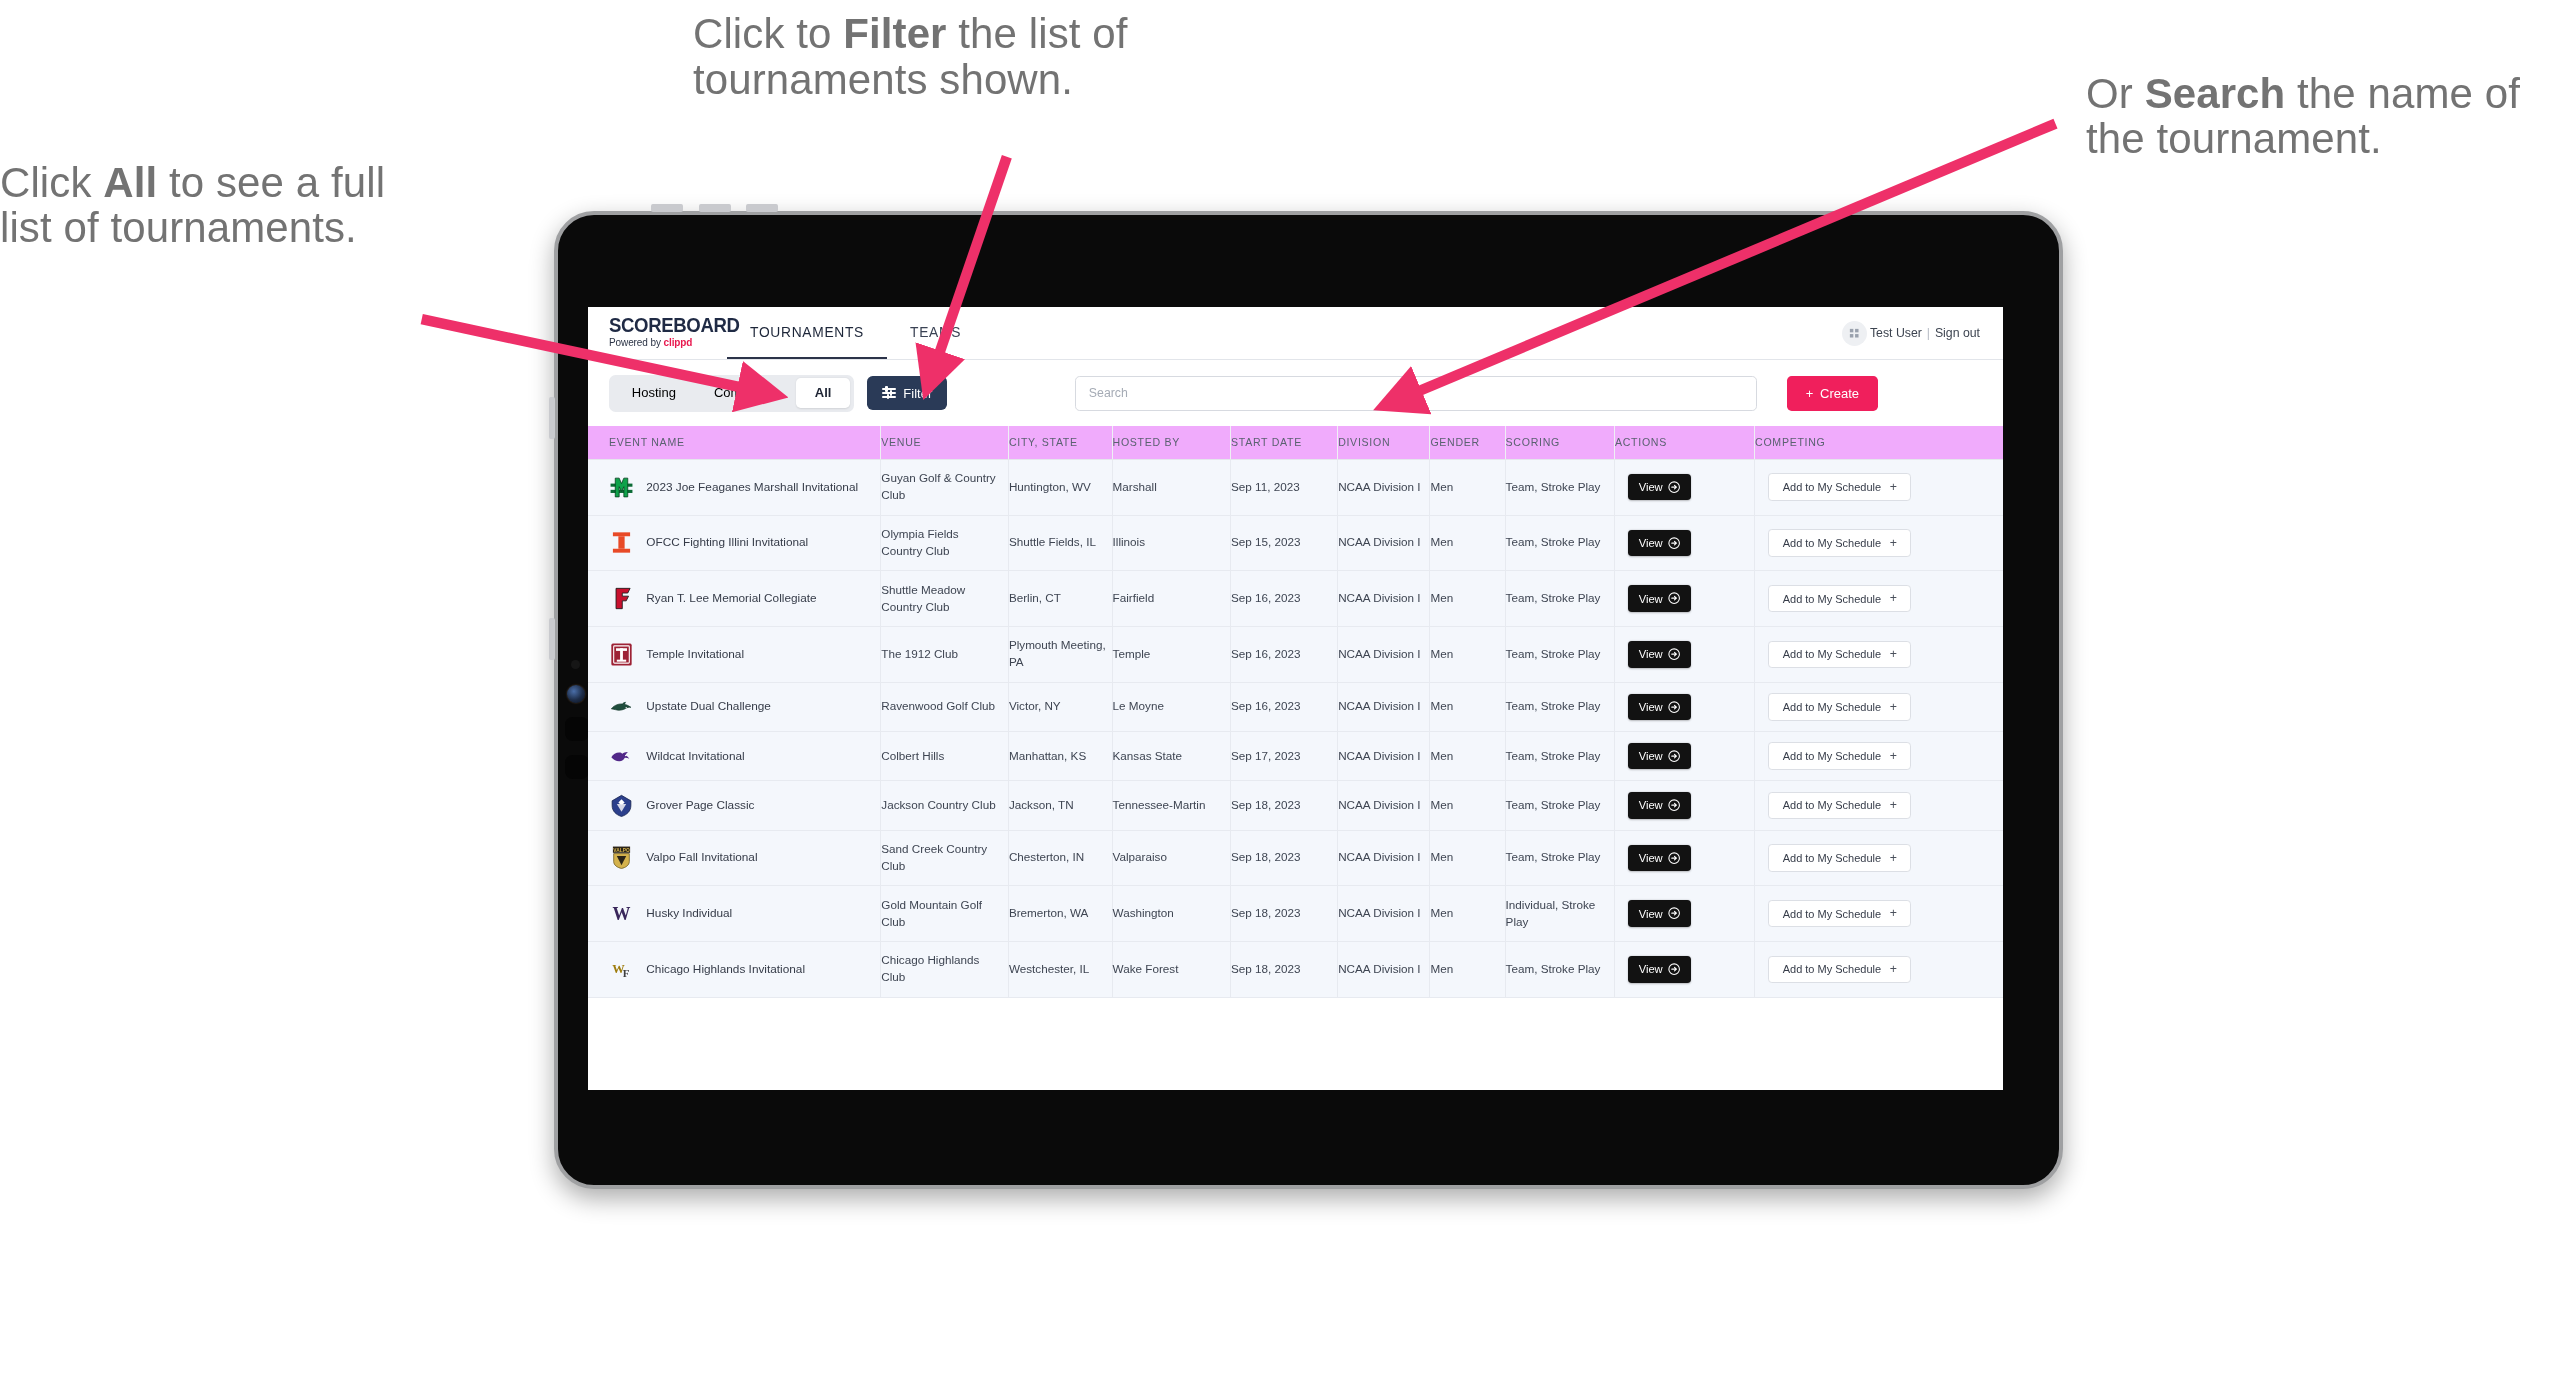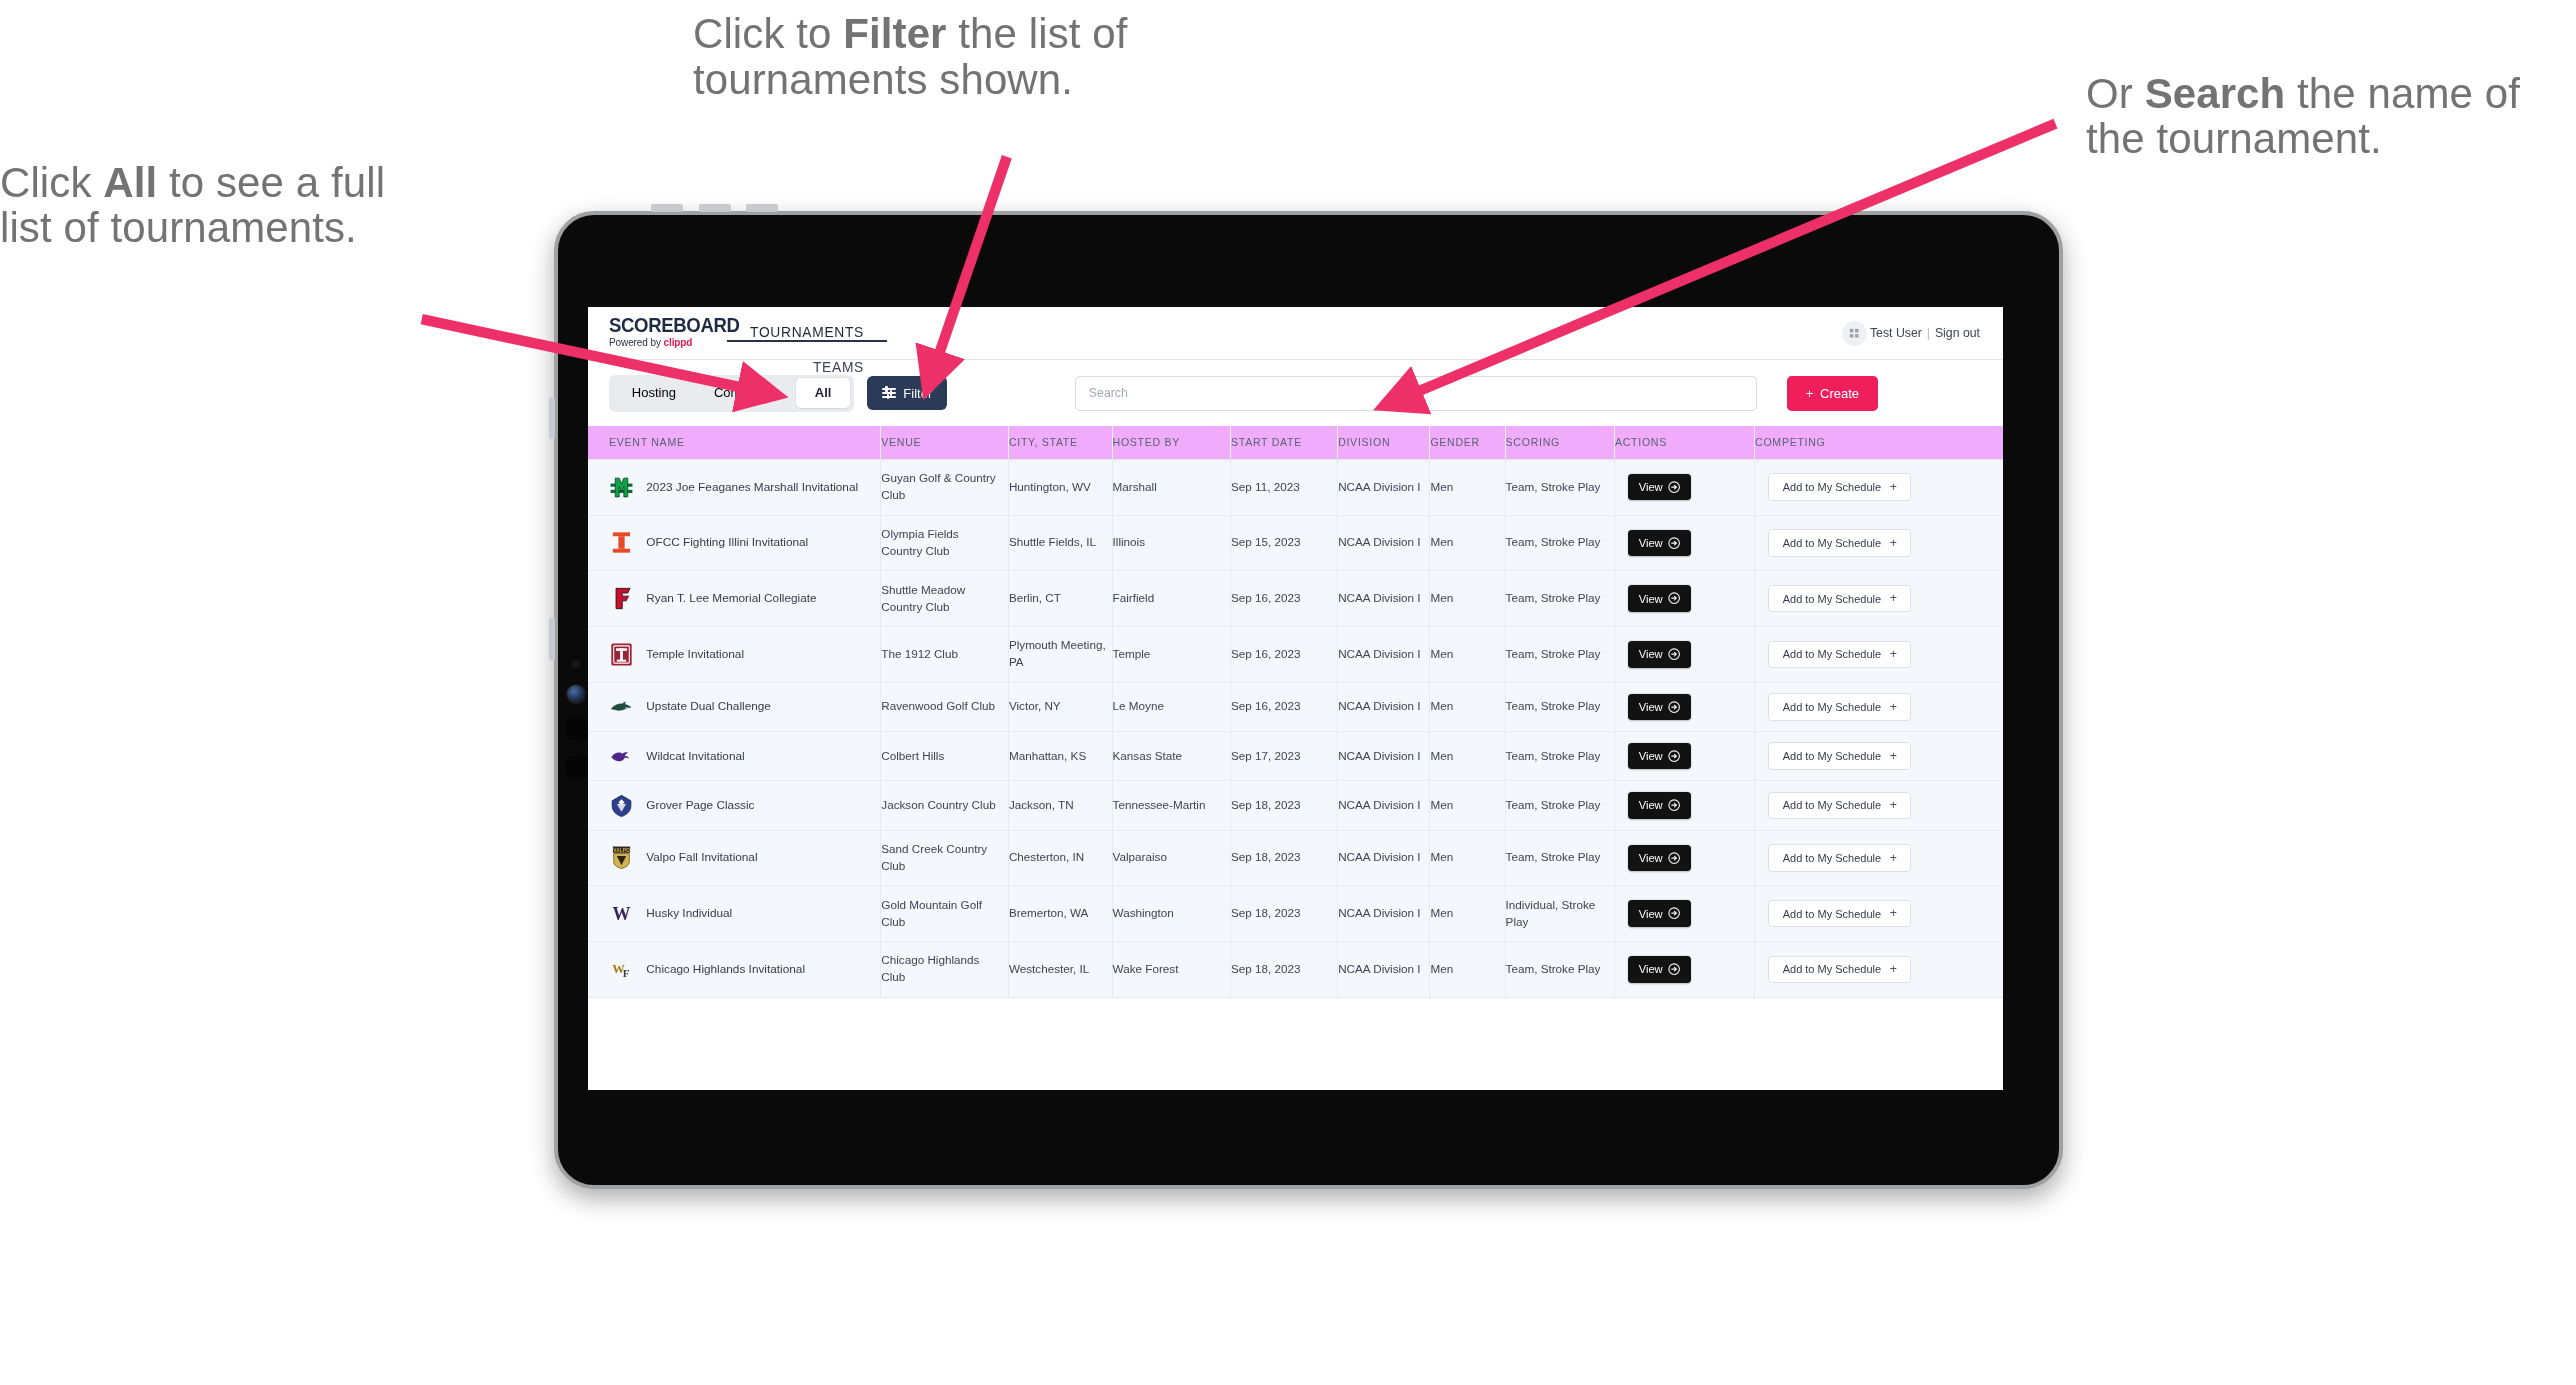--- a/index.html
+++ b/index.html
@@ -73,21 +73,21 @@
   .logo-wrap { padding: 7.6px 0 0 21px; width: 139px; }
   .logo-main {
     font-family: "Liberation Sans", sans-serif;
     font-weight: 700; font-size: 20px; letter-spacing: -0.4px;
     color: #1f2a44; line-height: 1;
     transform: scaleX(.93); transform-origin: left center;
   }
   .logo-sub { font-size: 10px; color: #2c3446; margin-top: 2.8px; letter-spacing: -0.1px; }
   .logo-sub .brand { color: #e8194f; font-weight: 700; }
 
-  .nav-tabs { display: flex; align-items: flex-end; flex-direction: column; }
+  .nav-tabs { display: flex; align-items: flex-end; }
   .nav-tab {
     padding: 18px 23px 0 23px;
     font-size: 13.8px; letter-spacing: 0.7px;
     color: #3a4254;
     height: 52px;
     border-bottom: 2.8px solid transparent;
     cursor: pointer;
     white-space: nowrap;
   }
   .nav-tab.active { color: #1d2639; border-bottom-color: #2b3349; }

